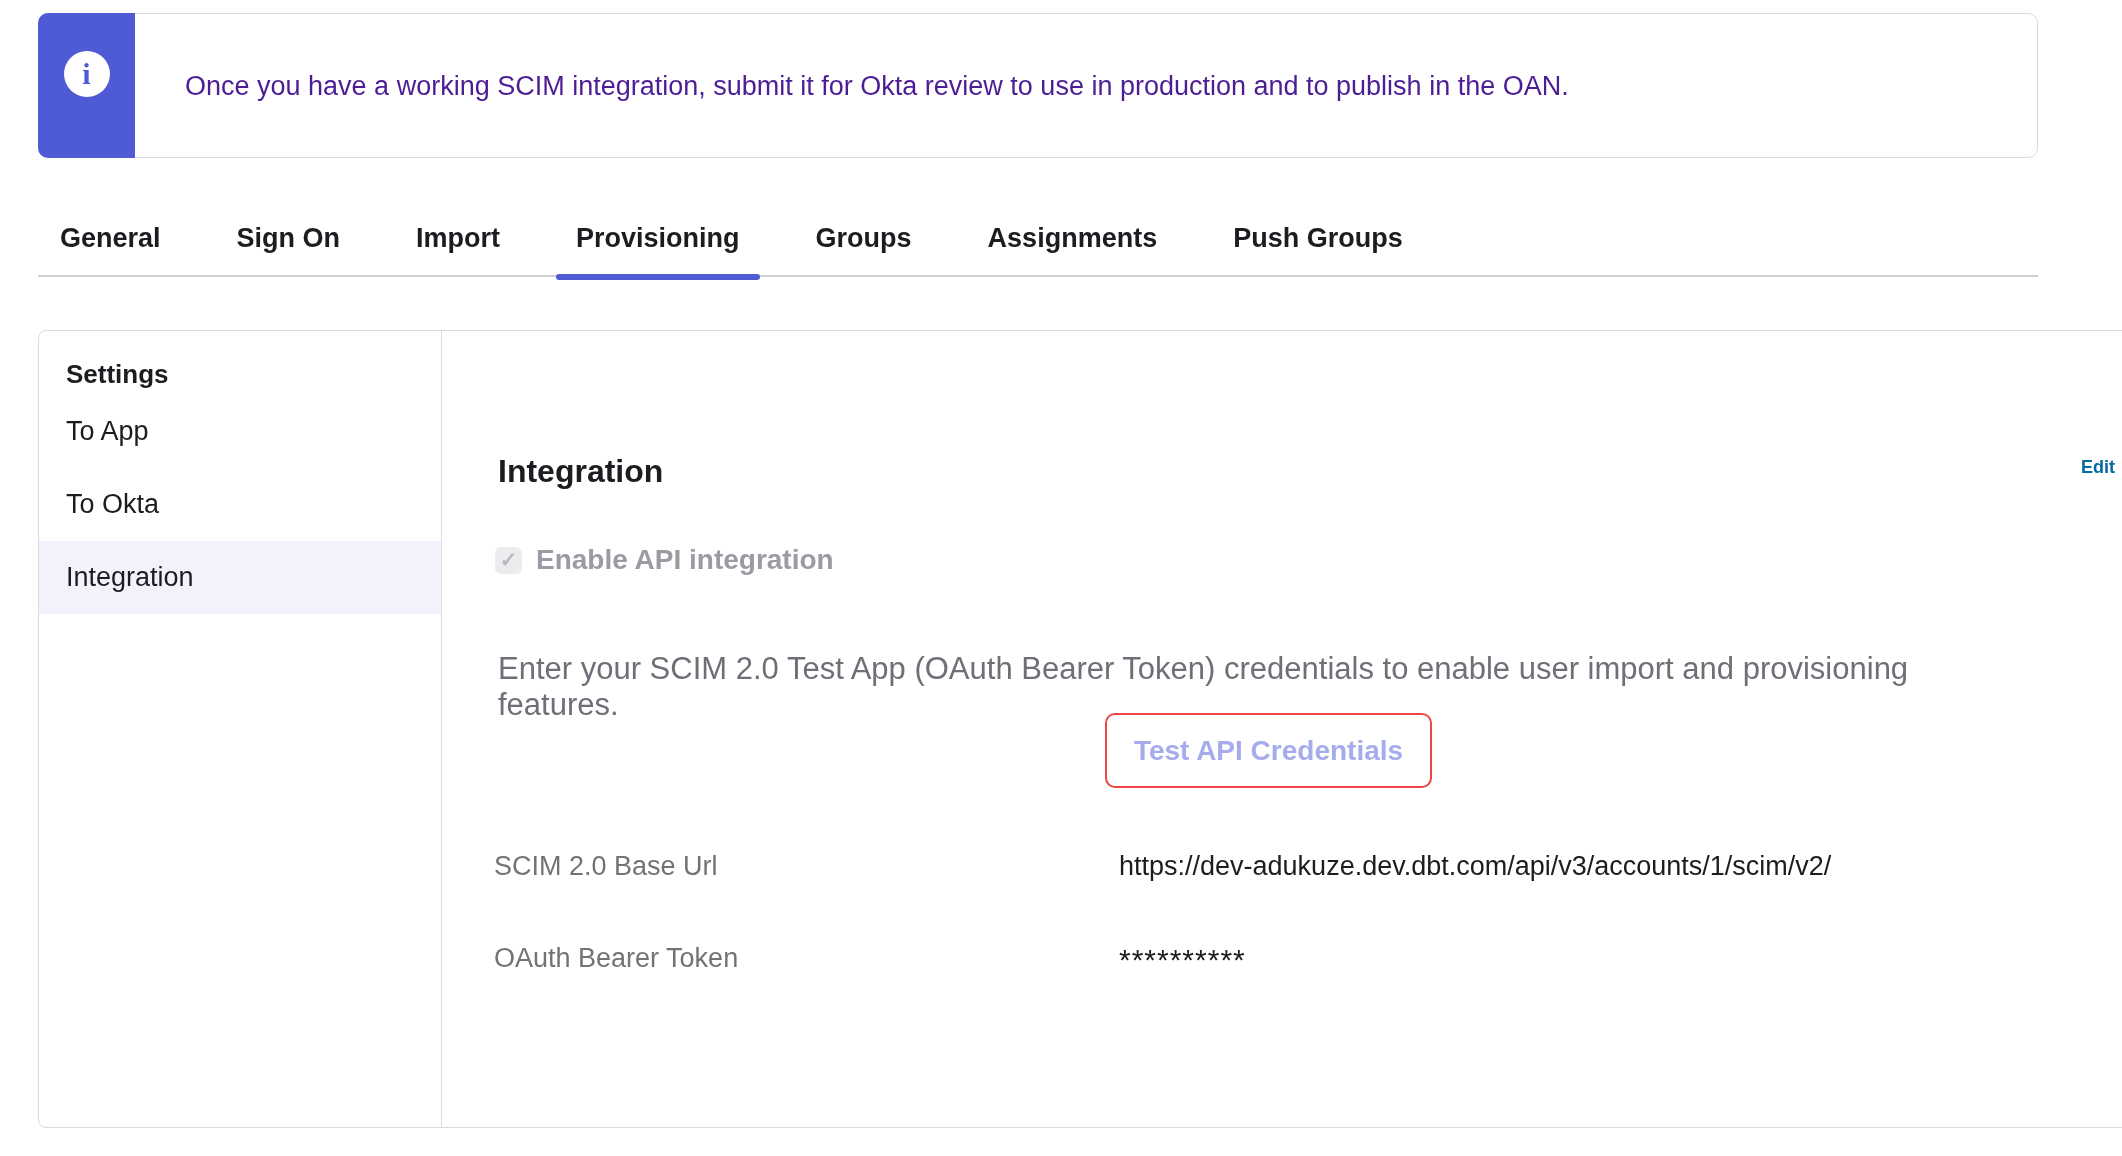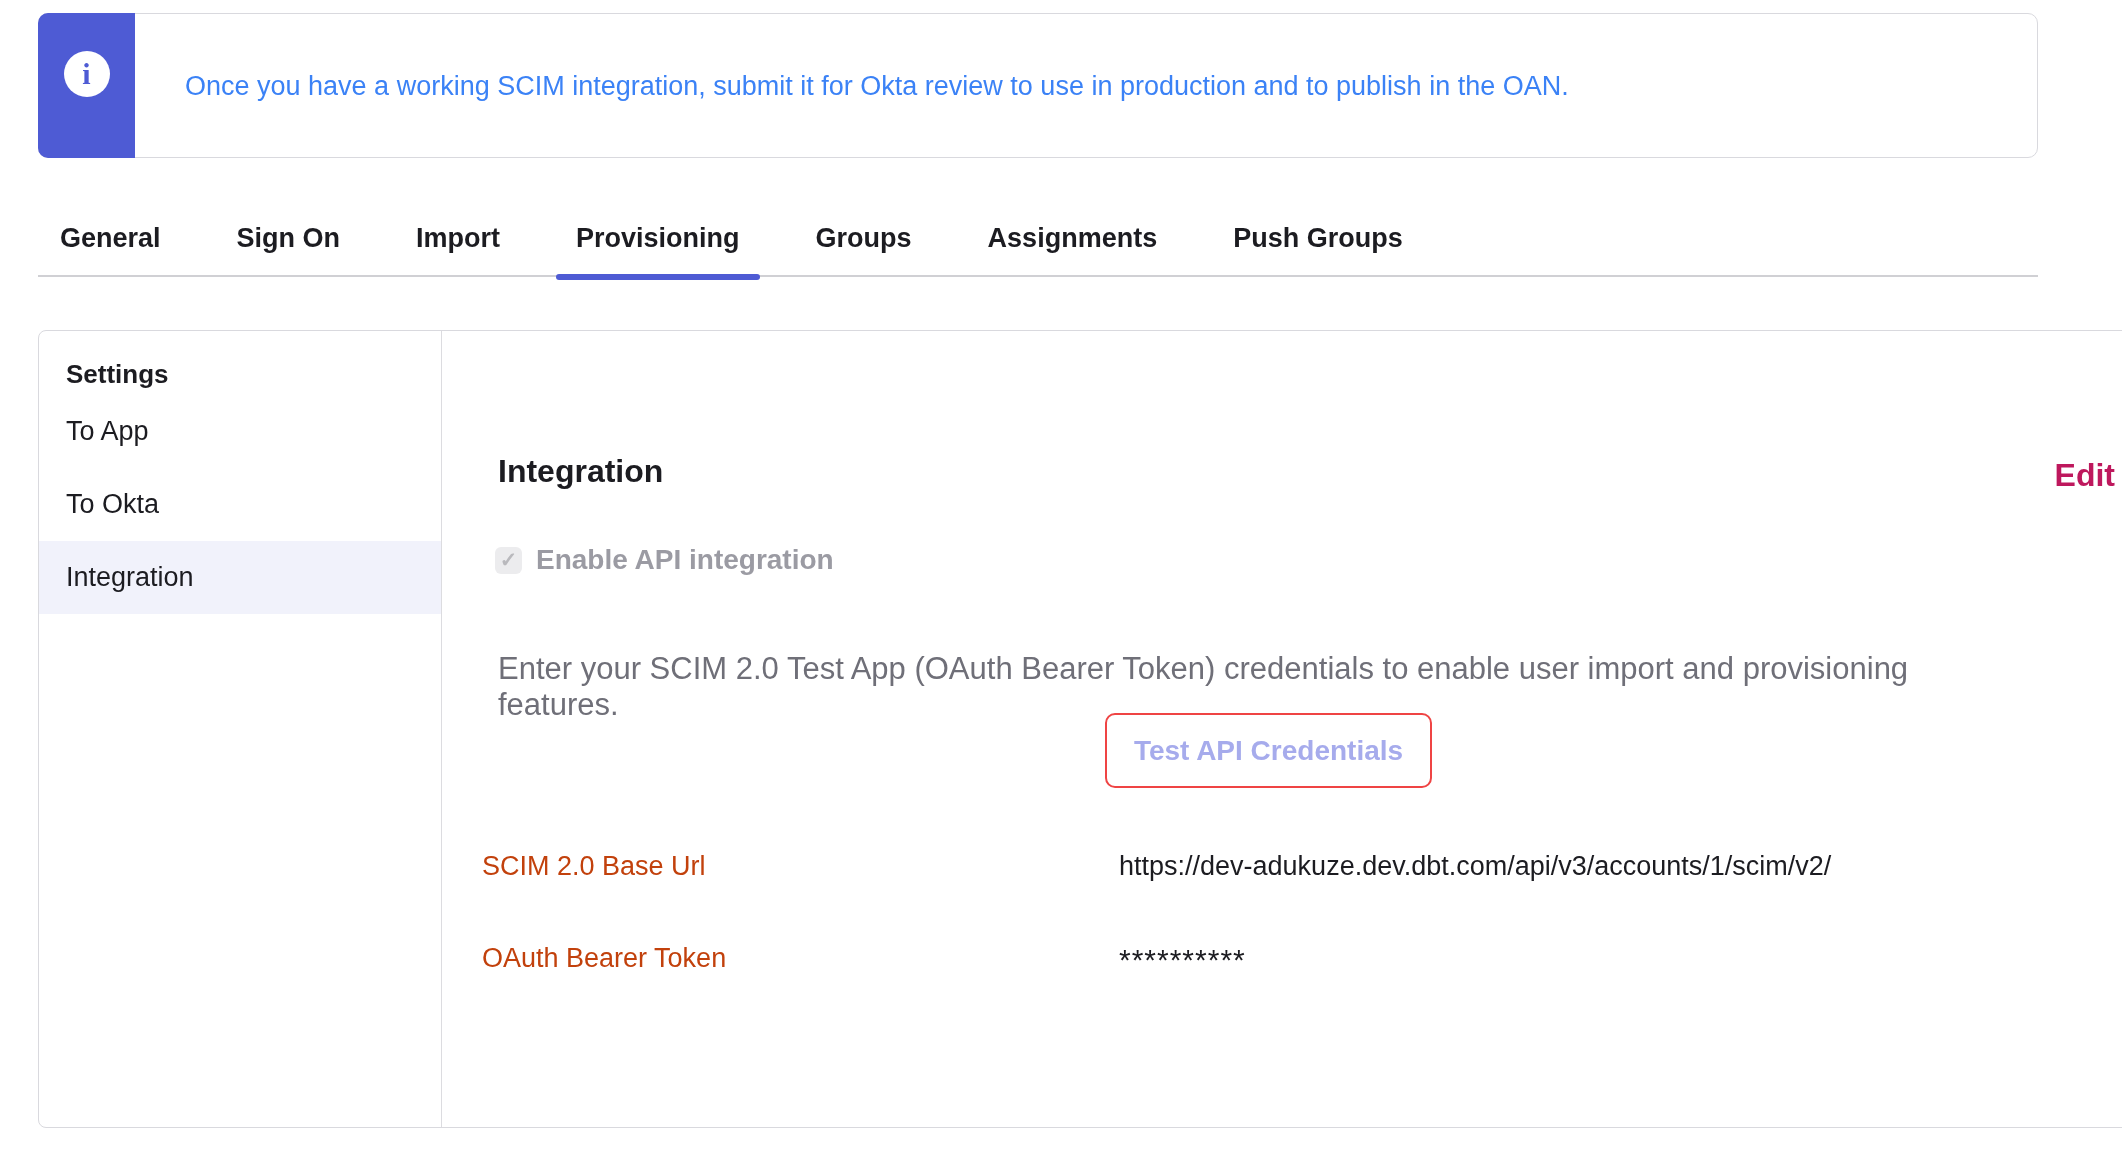--- a/index.html
+++ b/index.html
@@ -30,21 +30,21 @@
     margin-top: 38px;
     width: 46px; height: 46px; border-radius: 50%;
     background: #ffffff; color: #4e5bd4;
     display: flex; align-items: center; justify-content: center;
     font-weight: bold; font-size: 30px;
     font-family: "Liberation Serif", serif;
   }
   .banner-text {
     margin-left: 50px;
     width: 1390px;
-    font-size: 27px; line-height: 48px; color: #3b82f6;
+    font-size: 27px; line-height: 48px; color: #4c1d95;
   }
   .banner-btn {
     position: absolute; right: 46px; top: 40px;
     width: 418px; height: 78px;
     background: #4e5bd4; color: #ffffff;
     border: none; border-radius: 14px;
     font-size: 28px; font-weight: bold;
     font-family: "Liberation Sans", sans-serif;
     cursor: pointer;
   }
@@ -97,21 +97,21 @@
   .side-item.selected { background: #f1f2fb; }
 
   .content { position: relative; flex: 1; }
 
   .content-heading {
     position: absolute; left: 56px; top: 122px;
     font-size: 32px; font-weight: bold; color: #1c1c21;
   }
   .edit-link {
     position: absolute; right: 42px; top: 126px;
-    font-size: 32px; font-weight: bold; color: #be185d;
+    font-size: 18px; font-weight: bold; color: #0369a1;
     text-decoration: none; cursor: pointer; margin-left: 44px;
   }
   .checkbox-row {
     position: absolute; left: 53px; top: 213px;
     display: flex; align-items: center;
   }
   .checkbox {
     width: 27px; height: 27px;
     background: #ececee; border-radius: 6px;
     display: flex; align-items: center; justify-content: center;
@@ -131,22 +131,22 @@
     width: 327px; height: 75px;
     background: #ffffff;
     border: 2px solid #ef4444; border-radius: 10px;
     color: #a6abec; font-size: 28px; font-weight: bold;
     font-family: "Liberation Sans", sans-serif;
   }
   .field-row { position: absolute; left: 0; width: 100%; }
   .field-row.r0 { top: 520px; }
   .field-row.r1 { top: 612px; }
   .field-label {
-    position: absolute; left: 40px; top: 0;
-    font-size: 27px; color: #c2410c;
+    position: absolute; left: 52px; top: 0;
+    font-size: 27px; color: #737373;
   }
   .field-value {
     position: absolute; left: 677px; top: 0;
     font-size: 27px; color: #1c1c21;
   }
   .field-row.r1 .field-value { font-size: 30px; letter-spacing: 1px; }
 </style>
 </head>
 <body>
 

